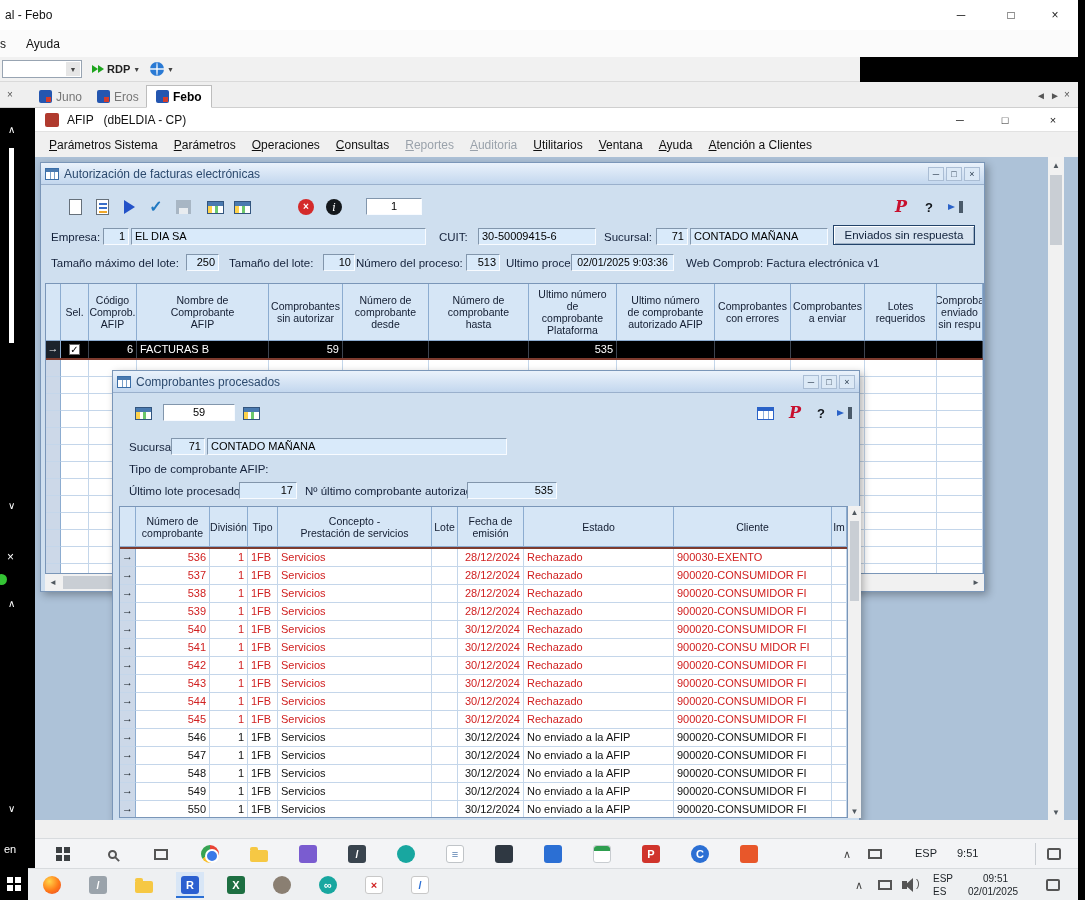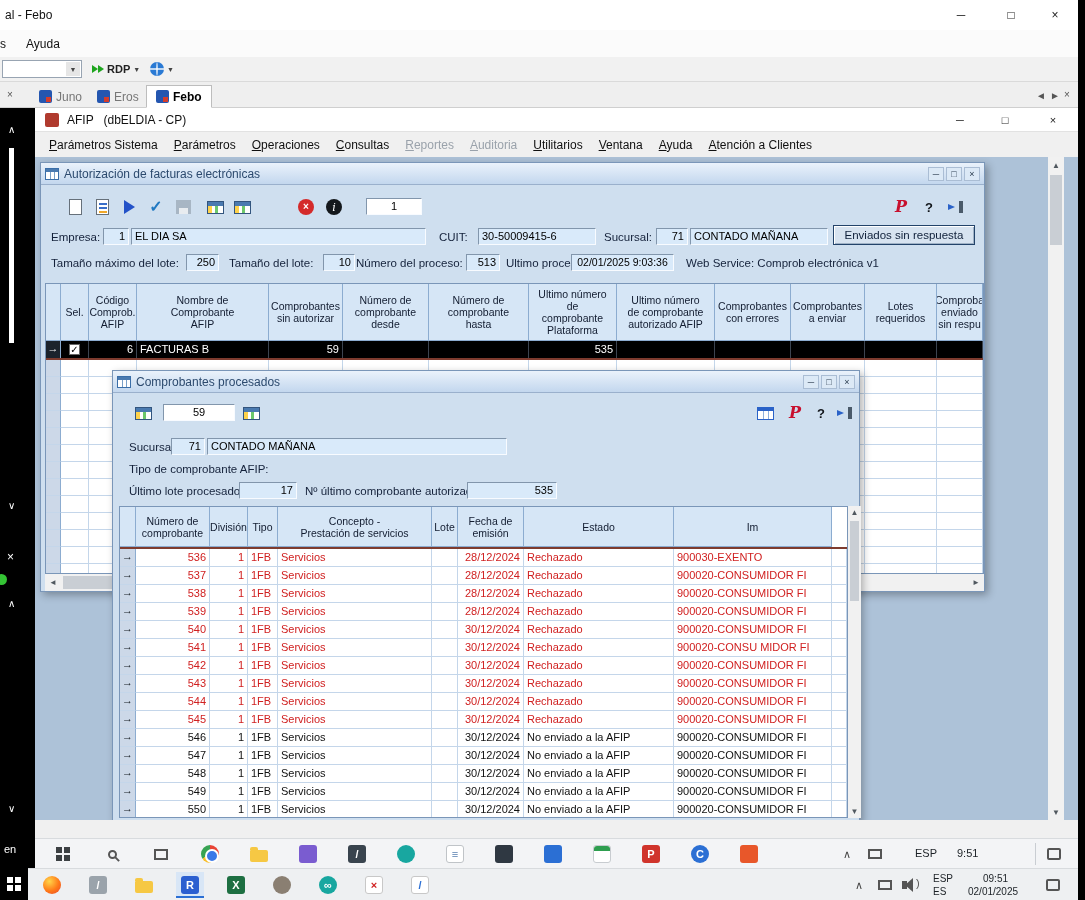--- a/index.html
+++ b/index.html
@@ -4,21 +4,21 @@
 <style>
 *{box-sizing:border-box;margin:0;padding:0;}
 body{width:1085px;height:900px;position:relative;overflow:hidden;background:#000;
      font-family:"Liberation Sans",sans-serif;color:#111;font-size:12px;}
 
 #outer-titlebar{position:absolute;left:0;top:0;width:1078px;height:30px;background:#fff;}
 #outer-title{position:absolute;left:5px;top:8px;font-size:12px;white-space:pre;}
 .octl{position:absolute;top:0;width:46px;height:30px;display:flex;align-items:center;justify-content:center;color:#222;font-size:12px;}
 #outer-menubar{position:absolute;left:0;top:30px;width:1078px;height:27px;background:#fbfbfb;}
 .omenu-item{position:absolute;top:7px;font-size:12px;}
-#outer-toolbar{position:absolute;left:0;top:57px;width:1078px;height:25px;background:#f1f1f1;border-bottom:1px solid #dadada;}
+#outer-toolbar{position:absolute;left:0;top:57px;width:860px;height:25px;background:#f1f1f1;border-bottom:1px solid #dadada;}
 #tb-combo{position:absolute;left:2px;top:3px;width:80px;height:18px;background:#fff;border:1px solid #98a4b2;}
 #tb-combo .arr{position:absolute;right:1px;top:1px;width:14px;height:14px;background:#e6e6e6;color:#444;font-size:7px;display:flex;align-items:center;justify-content:center;}
 .rdp-go{display:inline-block;width:0;height:0;border-top:4px solid transparent;border-bottom:4px solid transparent;border-left:6px solid #1ea51e;}
 .globe{width:14px;height:14px;border-radius:50%;background:#2a7ad4;position:relative;}
 .globe::before{content:"";position:absolute;left:6px;top:0;bottom:0;width:2px;background:rgba(255,255,255,.7);border-radius:50%;}
 .globe::after{content:"";position:absolute;top:6px;left:0;right:0;height:2px;background:rgba(255,255,255,.7);}
 .smalltxt{font-size:11px;color:#222;}
 #tabbar{position:absolute;left:0;top:82px;width:1078px;height:26px;background:#efefef;border-bottom:1px solid #cfcfcf;}
 .tab{position:absolute;top:3px;height:23px;display:flex;align-items:center;gap:4px;padding:0 9px;font-size:12px;color:#777;}
 .tab.active{background:#fff;border:1px solid #bdbdbd;border-bottom:1px solid #fff;color:#000;font-weight:bold;}
@@ -252,21 +252,21 @@
       <div class="pushbtn" style="left:792px;top:62px;width:142px">Enviados sin respuesta</div>
 
       <div class="lbl" style="left:10px;top:94px">Tamaño máximo del lote:</div>
       <div class="fld r" style="left:145px;top:91px;width:33px">250</div>
       <div class="lbl" style="left:188px;top:94px">Tamaño del lote:</div>
       <div class="fld r" style="left:282px;top:91px;width:32px">10</div>
       <div class="lbl" style="left:315px;top:94px">Número del proceso:</div>
       <div class="fld r" style="left:425px;top:91px;width:34px">513</div>
       <div class="lbl" style="left:465px;top:94px">Ultimo proceso:</div>
       <div class="fld c" style="left:530px;top:91px;width:103px;font-size:10.5px">02/01/2025 9:03:36</div>
-      <div class="lbl" style="left:645px;top:94px">Web Service: Comprob electrónica v1</div>
+      <div class="lbl" style="left:645px;top:94px">Web Comprob: Factura electrónica v1</div>
 
       <div class="gridbox" style="left:4px;top:120px;width:939px;height:291px">
         <div id="auth-ghead" class="grow" style="height: 57px; grid-template-columns: 15px 28px 48px 132px 74px 86px 100px 88px 98px 76px 74px 72px 46px; grid-template-rows: 100%;">
             <div class="gh"></div>
             <div class="gh">Sel.</div>
             <div class="gh">Código
 Comprob.
 AFIP</div>
             <div class="gh">Nombre de
 Comprobante
@@ -562,20 +562,21 @@
             <div class="gh">Número de
 comprobante</div>
             <div class="gh">División</div>
             <div class="gh">Tipo</div>
             <div class="gh">Concepto -
 Prestación de servicios</div>
             <div class="gh">Lote</div>
             <div class="gh">Fecha de
 emisión</div>
             <div class="gh">Estado</div>
+            <div class="gh">Cliente</div>
             <div class="gh">Im</div>
           </div>
         <div id="proc-rows">
             <div class="grow redrow" style="grid-template-columns: 16px 74px 38px 30px 154px 26px 66px 150px 158px 15px; height: 18px; grid-template-rows: 100%;">
               <div class="mk">→</div>
               <div class="gc r">536</div>
               <div class="gc r">1</div>
               <div class="gc">1FB</div>
               <div class="gc">Servicios</div>
               <div class="gc"></div>

